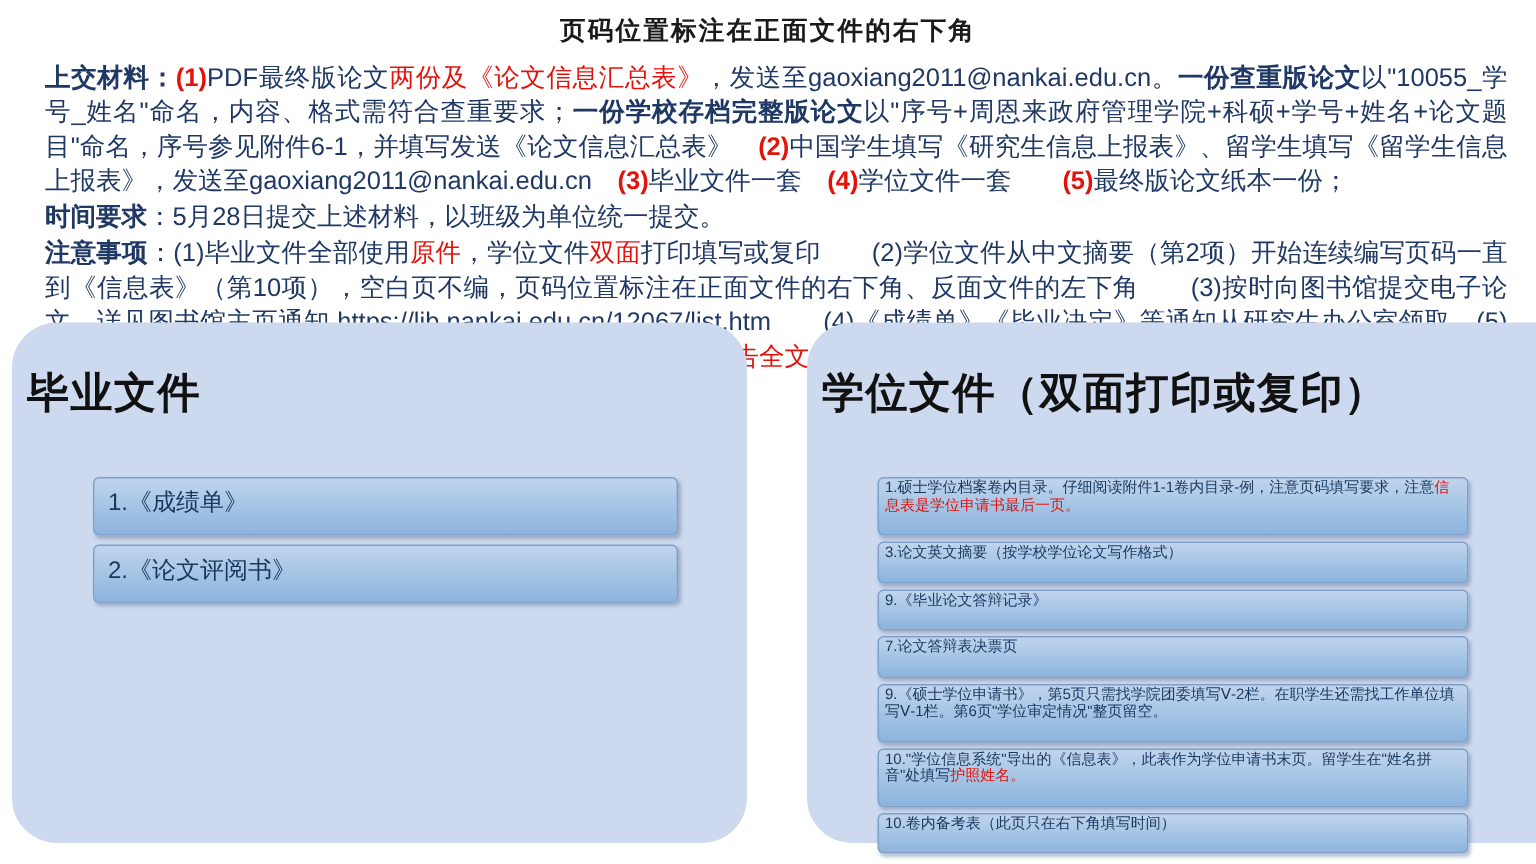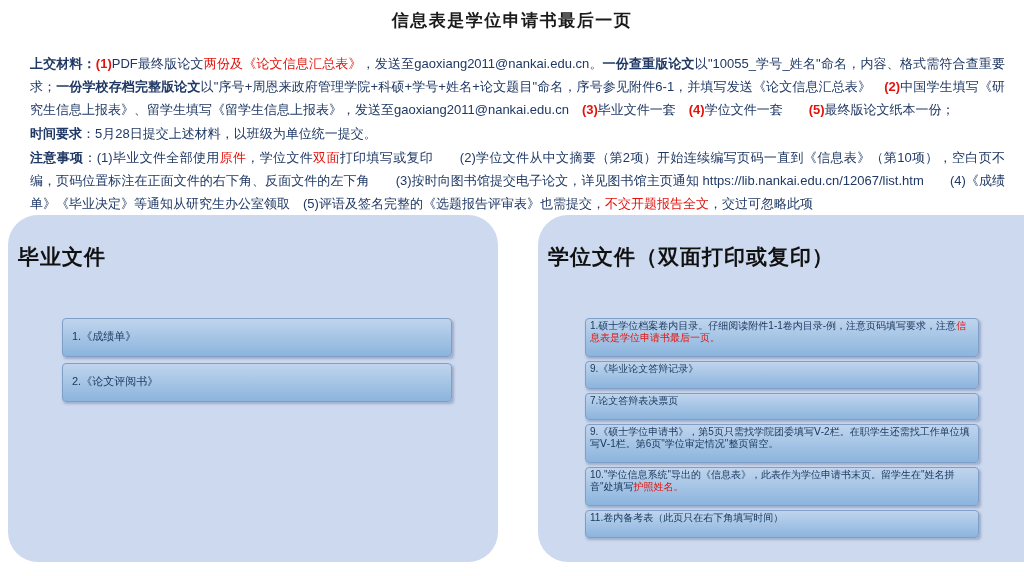--- a/index.html
+++ b/index.html
@@ -6,84 +6,85 @@
   body{
     width:1024px;height:576px;position:relative;overflow:hidden;
     background:#ffffff;
     font-family:"Liberation Sans","DejaVu Sans",sans-serif;
   }
   .page-title{
     margin:9px 0 4px;text-align:center;
     font-size:17px;font-weight:600;color:#1a1a1a;letter-spacing:1.5px;
   }
   .notes{
-    position:absolute;left:30px;top:52px;width:975px;
-    font-size:13px;line-height:23px;color:#1f3864;text-align:justify;
+    position:absolute;left:30px;top:40px;width:975px;
+    font-size:17px;line-height:23px;color:#1f3864;text-align:justify;
   }
   .notes p{margin:0 0 1px;}
   .run-n{}
   .run-b{font-weight:bold;}
   .run-r{color:#e3120b;}
   .run-rb{color:#e3120b;font-weight:bold;}
   .panel{
     position:absolute;top:215px;height:347px;
     background:#cdd9ee;border-radius:30px;
   }
   .panel-left{left:8px;width:490px;}
   .panel-right{left:538px;width:576px;}
   .panel-title{
     position:absolute;top:28px;left:10px;margin:0;
-    font-size:21px;font-weight:bold;color:#111111;letter-spacing:1px;
+    font-size:28px;font-weight:bold;color:#111111;letter-spacing:1px;
     white-space:nowrap;
   }
   .doc-list{position:absolute;}
   .list-left{left:54px;top:103px;width:390px;}
   .list-right{left:47px;top:103px;width:394px;}
   .item-left,.item-right{
     box-sizing:border-box;
     background:linear-gradient(180deg,#c0d4ed 0%,#a8c6e6 45%,#8cb4dd 100%);
     border:1px solid #7f9fc9;border-radius:4px;
     color:#17375e;
     box-shadow:1.5px 2px 2.5px rgba(100,120,155,0.45);
   }
   .item-left{
     height:39px;margin-bottom:6px;
-    padding:11px 8px 0 9px;font-size:11px;line-height:12px;
+    padding:11px 8px 0 9px;font-size:16px;line-height:12px;
   }
   .item-right{
     margin-bottom:4px;
     padding:1px 5px 13px 4px;font-size:10px;line-height:11.5px;
   }
 </style>
 </head>
 <body>
 
 <div>
 
-  <h1 class="page-title">信息表是学位申请书最后一页</h1>
+  <h1 class="page-title">页码位置标注在正面文件的右下角</h1>
 
   <div class="notes">
     <p><span class="run-b">上交材料：</span><span class="run-rb">(1)</span><span class="run-n">PDF最终版论文</span><span class="run-r">两份及《论文信息汇总表》</span><span class="run-n">，发送至gaoxiang2011@nankai.edu.cn。</span><span class="run-b">一份查重版论文</span><span class="run-n">以"10055_学号_姓名"命名，内容、格式需符合查重要求；</span><span class="run-b">一份学校存档完整版论文</span><span class="run-n">以"序号+周恩来政府管理学院+科硕+学号+姓名+论文题目"命名，序号参见附件6-1，并填写发送《论文信息汇总表》　</span><span class="run-rb">(2)</span><span class="run-n">中国学生填写《研究生信息上报表》、留学生填写《留学生信息上报表》，发送至gaoxiang2011@nankai.edu.cn　</span><span class="run-rb">(3)</span><span class="run-n">毕业文件一套　</span><span class="run-rb">(4)</span><span class="run-n">学位文件一套　　</span><span class="run-rb">(5)</span><span class="run-n">最终版论文纸本一份；</span></p>
     <p><span class="run-b">时间要求</span><span class="run-n">：5月28日提交上述材料，以班级为单位统一提交。</span></p>
     <p><span class="run-b">注意事项</span><span class="run-n">：(1)毕业文件全部使用</span><span class="run-r">原件</span><span class="run-n">，学位文件</span><span class="run-r">双面</span><span class="run-n">打印填写或复印　　(2)学位文件从中文摘要（第2项）开始连续编写页码一直到《信息表》（第10项），空白页不编，页码位置标注在正面文件的右下角、反面文件的左下角　　(3)按时向图书馆提交电子论文，详见图书馆主页通知 https://lib.nankai.edu.cn/12067/list.htm　　(4)《成绩单》《毕业决定》等通知从研究生办公室领取　(5)评语及签名完整的《选题报告评审表》也需提交，</span><span class="run-r">不交开题报告全文</span><span class="run-n">，交过可忽略此项</span></p>
   </div>
 
   <section class="panel panel-left">
     <h2 class="panel-title">毕业文件</h2>
     <div class="doc-list list-left">
         <div class="item-left">1.《成绩单》</div>
         <div class="item-left">2.《论文评阅书》</div>
       </div>
   </section>
 
   <section class="panel panel-right">
     <h2 class="panel-title">学位文件（双面打印或复印）</h2>
     <div class="doc-list list-right">
         <div class="item-right"><span class="run-n">1.硕士学位档案卷内目录。仔细阅读附件1-1卷内目录-例，注意页码填写要求，注意</span><span class="run-r">信息表是学位申请书最后一页。</span></div>
+        <div class="item-right">3.论文英文摘要（按学校学位论文写作格式）</div>
         <div class="item-right">9.《毕业论文答辩记录》</div>
         <div class="item-right">7.论文答辩表决票页</div>
         <div class="item-right">9.《硕士学位申请书》，第5页只需找学院团委填写Ⅴ-2栏。在职学生还需找工作单位填写Ⅴ-1栏。第6页"学位审定情况"整页留空。</div>
         <div class="item-right"><span class="run-n">10."学位信息系统"导出的《信息表》，此表作为学位申请书末页。留学生在"姓名拼音"处填写</span><span class="run-r">护照姓名。</span></div>
-        <div class="item-right">11.卷内备考表（此页只在右下角填写时间）</div>
+        <div class="item-right">10.卷内备考表（此页只在右下角填写时间）</div>
       </div>
   </section>
 
 </div>
 
 </body></html>

